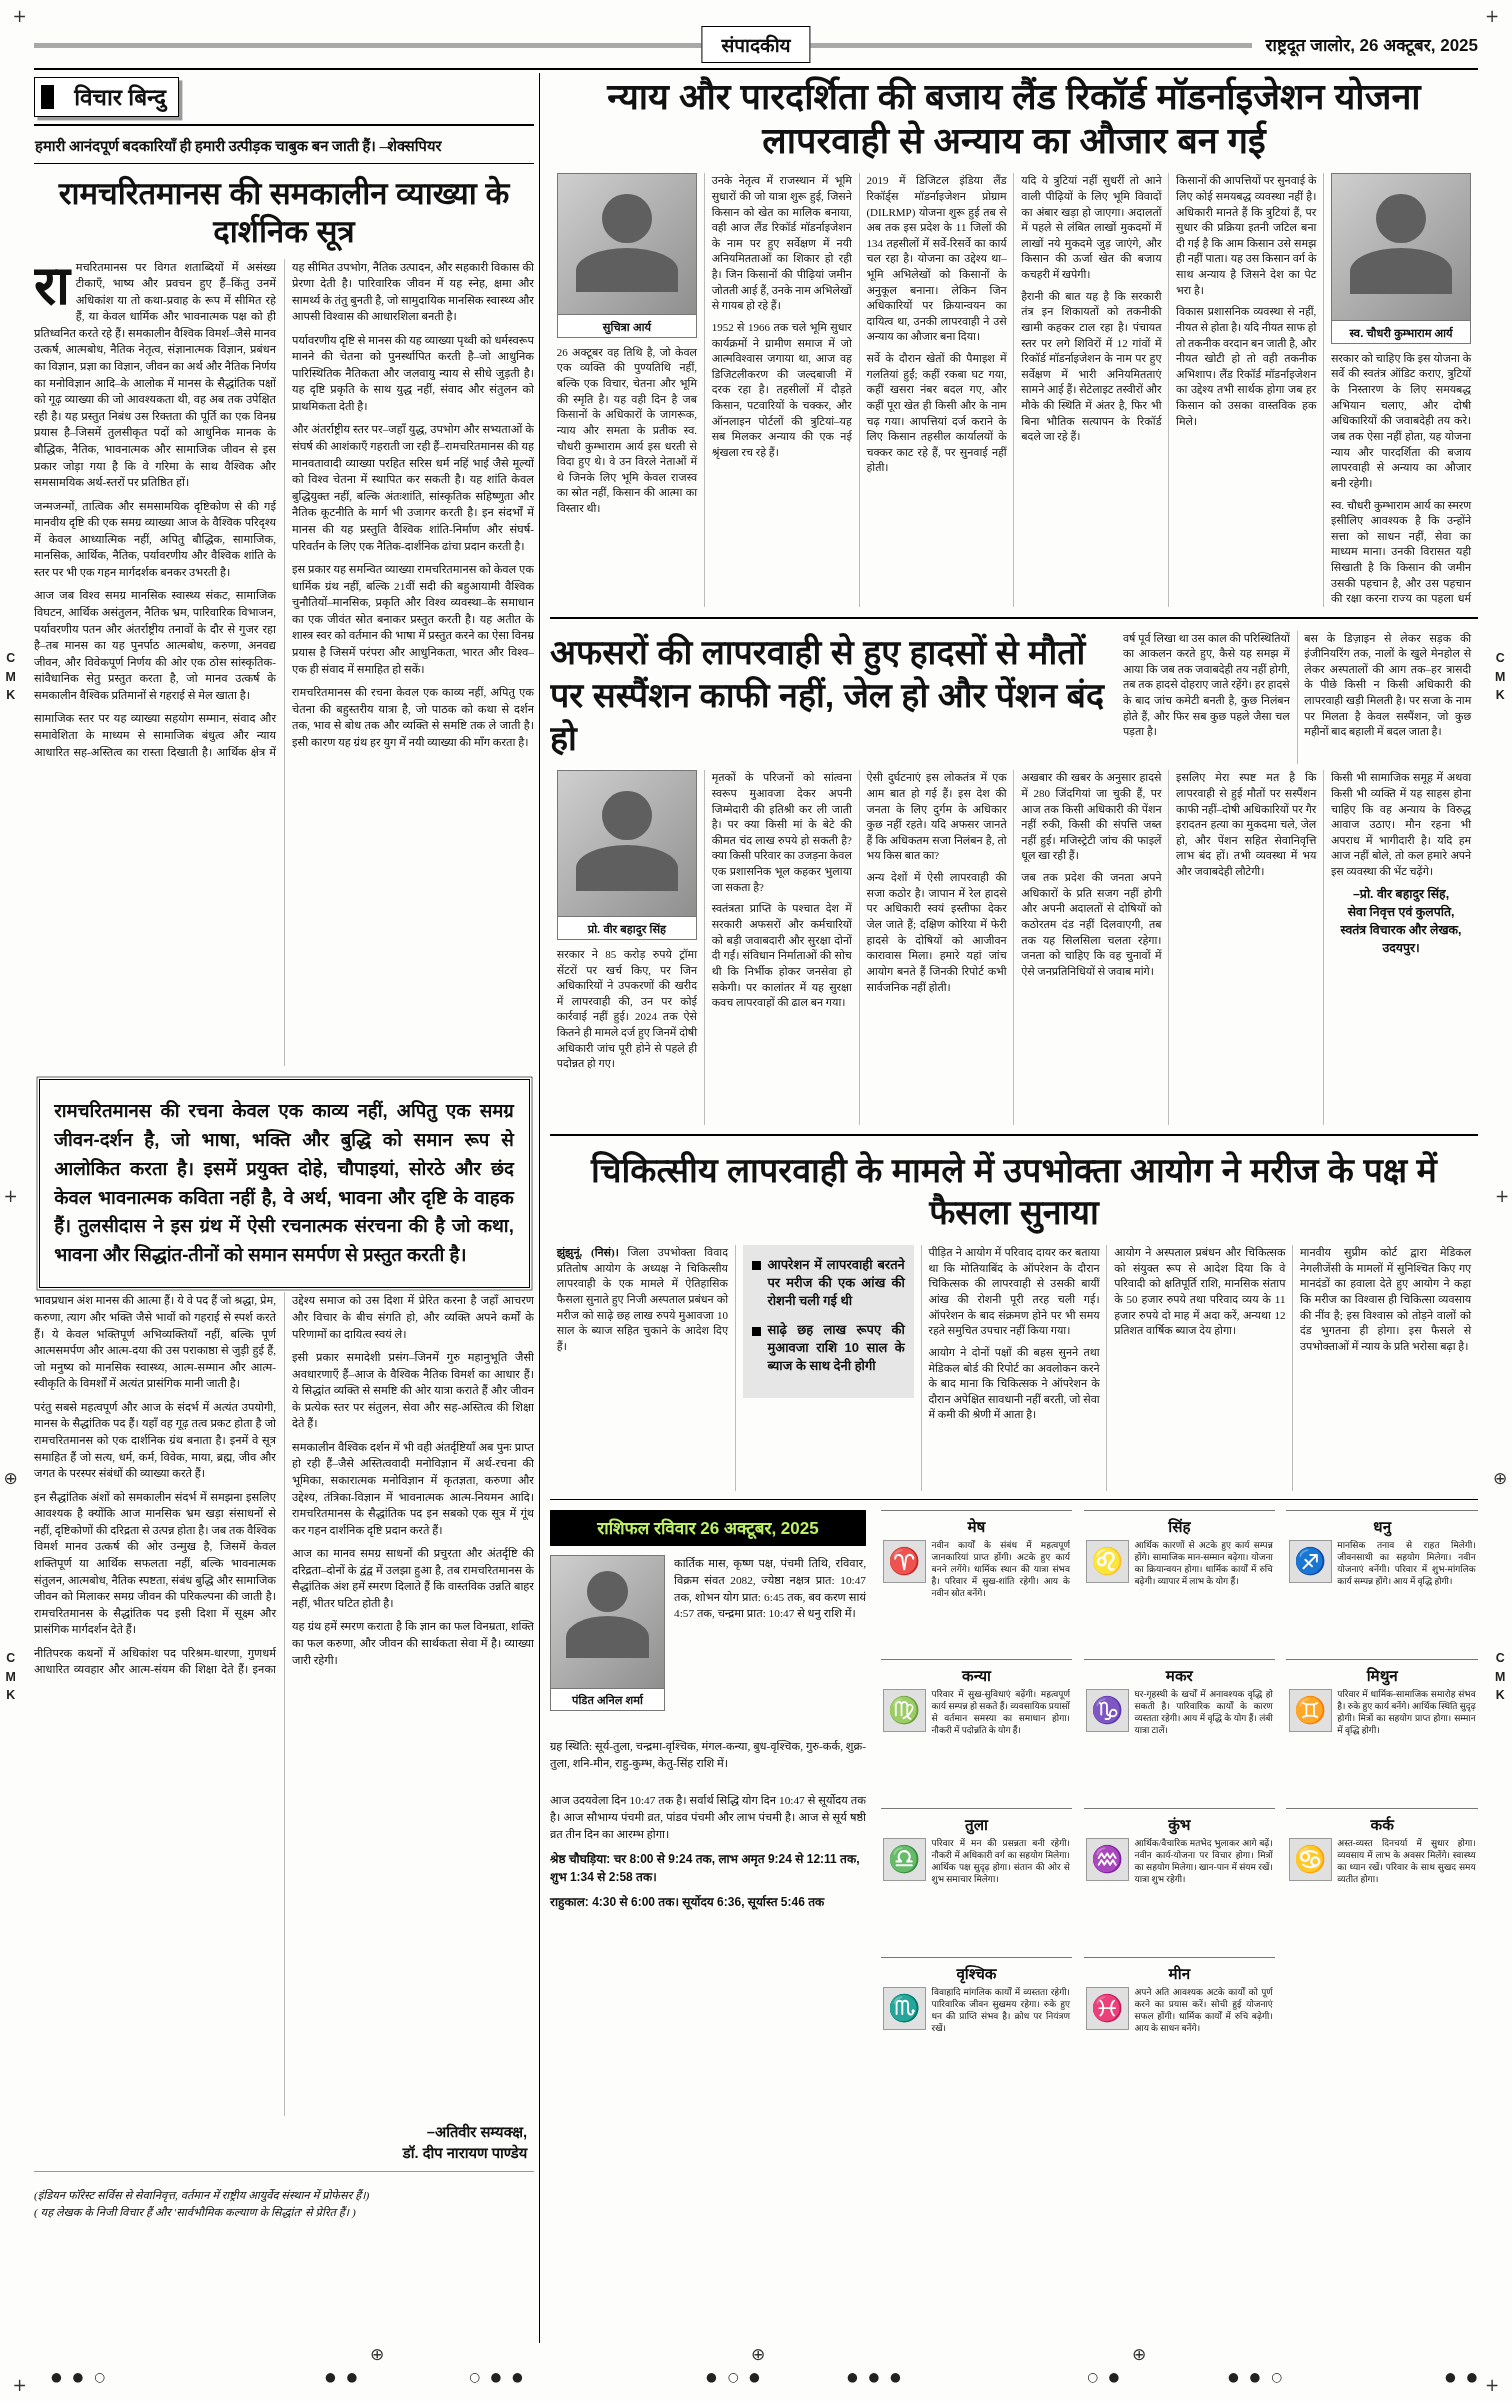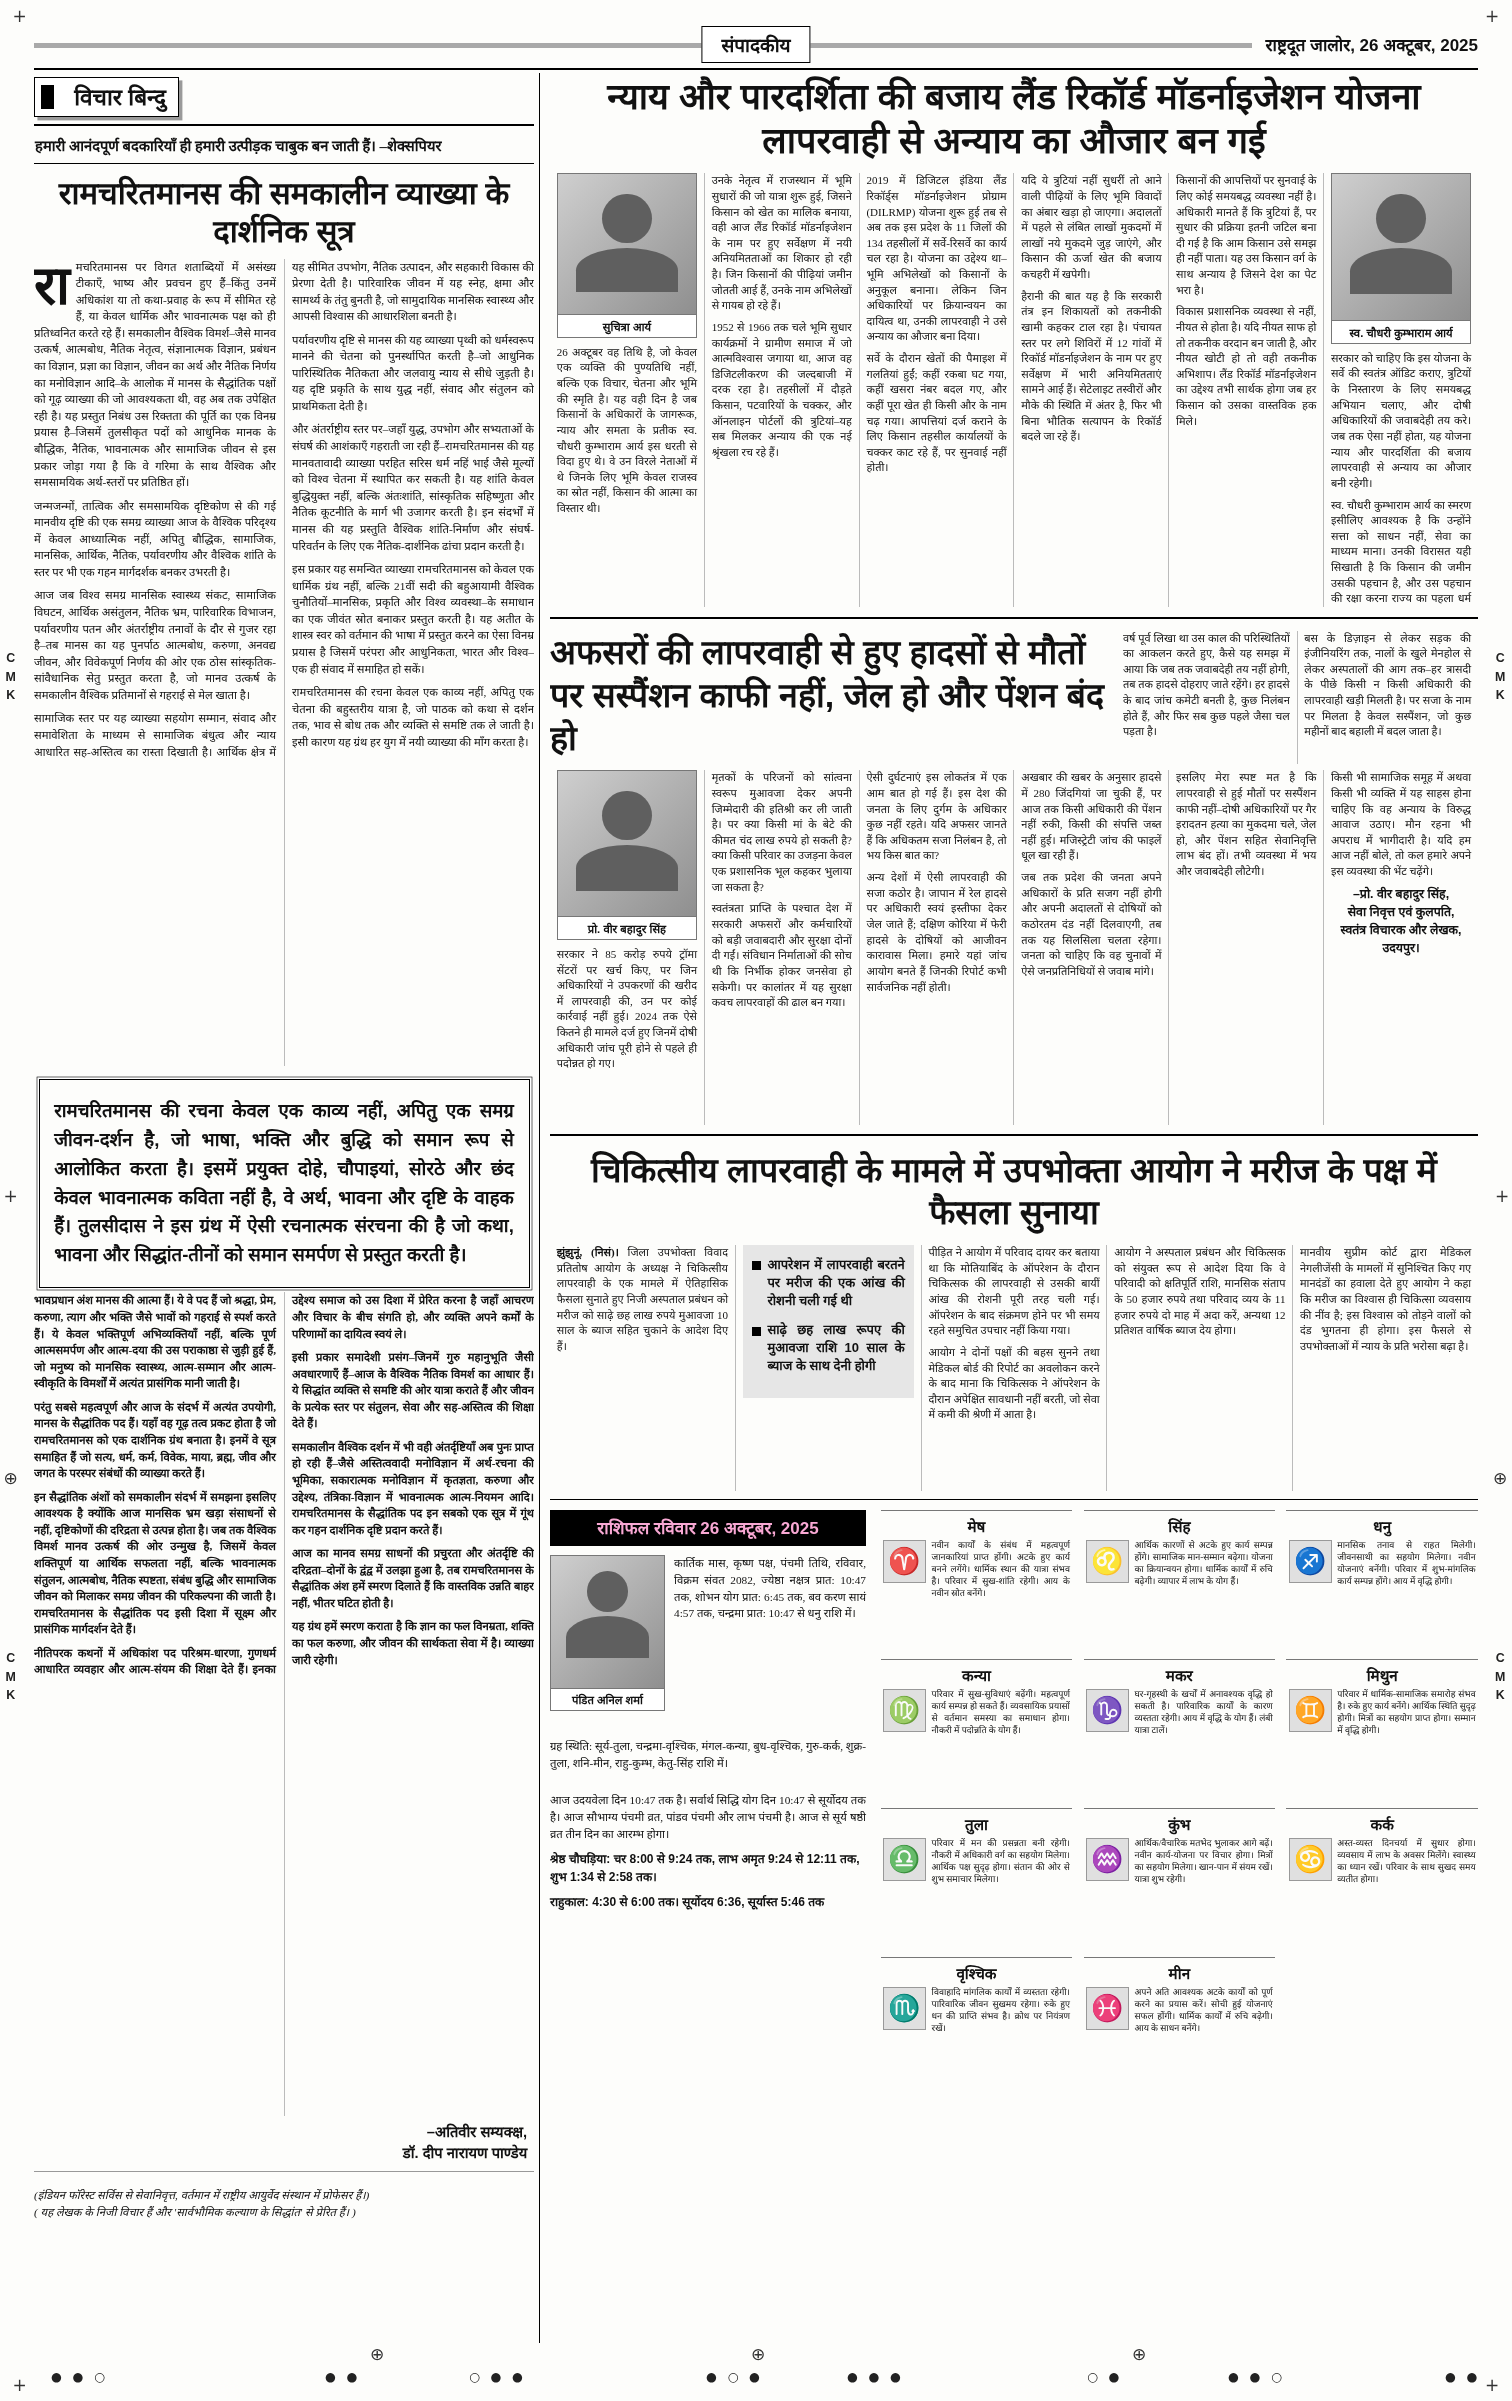--- a/index.html
+++ b/index.html
@@ -23,21 +23,21 @@
   
   .leftcol { position: absolute; left: 34px; top: 77px; width: 500px; }
   .vb-head { display: flex; align-items: center; gap: 9px; padding-bottom: 6.8px; border-bottom: 2.3px double #000; }
   .vb-frame { display: inline-flex; align-items: center; gap: 20px; border: 1.1px solid #000; box-shadow: 3.4px 3.4px 0 #9a9a9a; padding: 3.4px 12.4px 3.4px 5.6px; background: #fff; }
   .vb-black { width: 13.6px; height: 24px; background: #000; }
   .vb-title { font: bold 22.6px "Liberation Sans", sans-serif; }
   .vb-quote { font: bold 14.7px "Liberation Serif", serif; padding: 9px 1.1px 8px; border-bottom: 1.1px solid #000; }
   .manas-head { font: bold 31px "Liberation Sans", sans-serif; text-align: center; line-height: 1.22; padding: 11.3px 0 8px; }
   .manas-part { column-count: 2; column-gap: 16px; column-rule: 0.6px solid #bbb; font-size: 11.3px; line-height: 1.47; text-align: justify; overflow: hidden; }
   .part1 { height: 807px; }
-  .part2 { height: 824px; margin-top: 0; font-weight: bold; }
+  .part2 { height: 824px; margin-top: 0; }
   .manas-part p { margin-bottom: 6.8px; }
   .dropcap { float: left; font: bold 54px/0.85 "Liberation Sans", sans-serif; padding: 4.5px 5.6px 0 0; }
   .pullquote { border: 1.7px solid #000; box-shadow: 0 0 0 1.7px #fff, 0 0 0 2.3px #000; margin: 13.6px 4.5px 4.5px; padding: 17px 14.7px; font: bold 18.6px/1.55 "Liberation Sans", sans-serif; text-align: justify; }
   .manas-sig { text-align: right; font: bold 14.7px "Liberation Sans", sans-serif; line-height: 1.45; padding: 5.6px 6.8px 6.8px 0; }
   .manas-foot { font: italic 11.3px "Liberation Serif", serif; line-height: 1.45; border-top: 0.6px solid #999; padding-top: 15px; }
 
   
   .vdiv { position: absolute; left: 539px; top: 73px; width: 1.1px; height: 2270px; background: #000; }
 
   
@@ -64,21 +64,21 @@
   .a3 { margin-top: 11.3px; }
   .a3-head { font: bold 34px "Liberation Sans", sans-serif; text-align: center; line-height: 1.25; padding: 1.1px 17px 4.5px; }
   .a3-body { display: flex; height: 255px; margin-top: 6.8px; border-bottom: 1.7px solid #000; padding-bottom: 8px; }
   .bulletbox { background: #e6e6e6; padding: 11.3px 9px; }
   .bullet { display: flex; gap: 6.8px; font: bold 13px/1.38 "Liberation Sans", sans-serif; margin-bottom: 11.3px; }
   .bullet .sq { width: 9px; height: 9px; background: #000; margin-top: 5.1px; flex: none; }
 
   
   .rf { display: flex; gap: 14.7px; margin-top: 10.2px; height: 613px; }
   .rf-left { width: 316px; }
-  .rf-head { background: #000; color: #f9a8d4; font: bold 17px "Liberation Sans", sans-serif; text-align: center; padding: 6.2px 2.3px; }
+  .rf-head { background: #000; color: #bef264; font: bold 17px "Liberation Sans", sans-serif; text-align: center; padding: 6.2px 2.3px; }
   .rf-top { display: flex; gap: 9px; margin-top: 9px; }
   .rf-photo { width: 115px; flex: none; }
   .rf-panchang { flex: 1; font-size: 11.3px; line-height: 1.5; text-align: justify; }
   .rf-txt { font-size: 11.3px; line-height: 1.5; text-align: justify; margin-top: 20px; }
   .rf-bold { font: bold 12px "Liberation Sans", sans-serif; line-height: 1.5; margin-top: 6.8px; }
   .rf-grid { flex: 1; display: grid; grid-template-columns: repeat(3, 1fr); column-gap: 11.3px; align-content: start; }
   .z-cell { border-top: 1.1px solid #777; padding: 4.5px 2.3px 3.4px; height: 149px; overflow: hidden; }
   .z-name { font: bold 15.2px "Liberation Sans", sans-serif; text-align: center; margin-bottom: 4.5px; }
   .z-row { display: flex; gap: 5.6px; }
   .z-img { width: 43px; height: 43px; border: 0.6px solid #999; background: #e0e0e0; display: flex; align-items: center; justify-content: center; font-size: 26px; color: #444; flex: none; }

